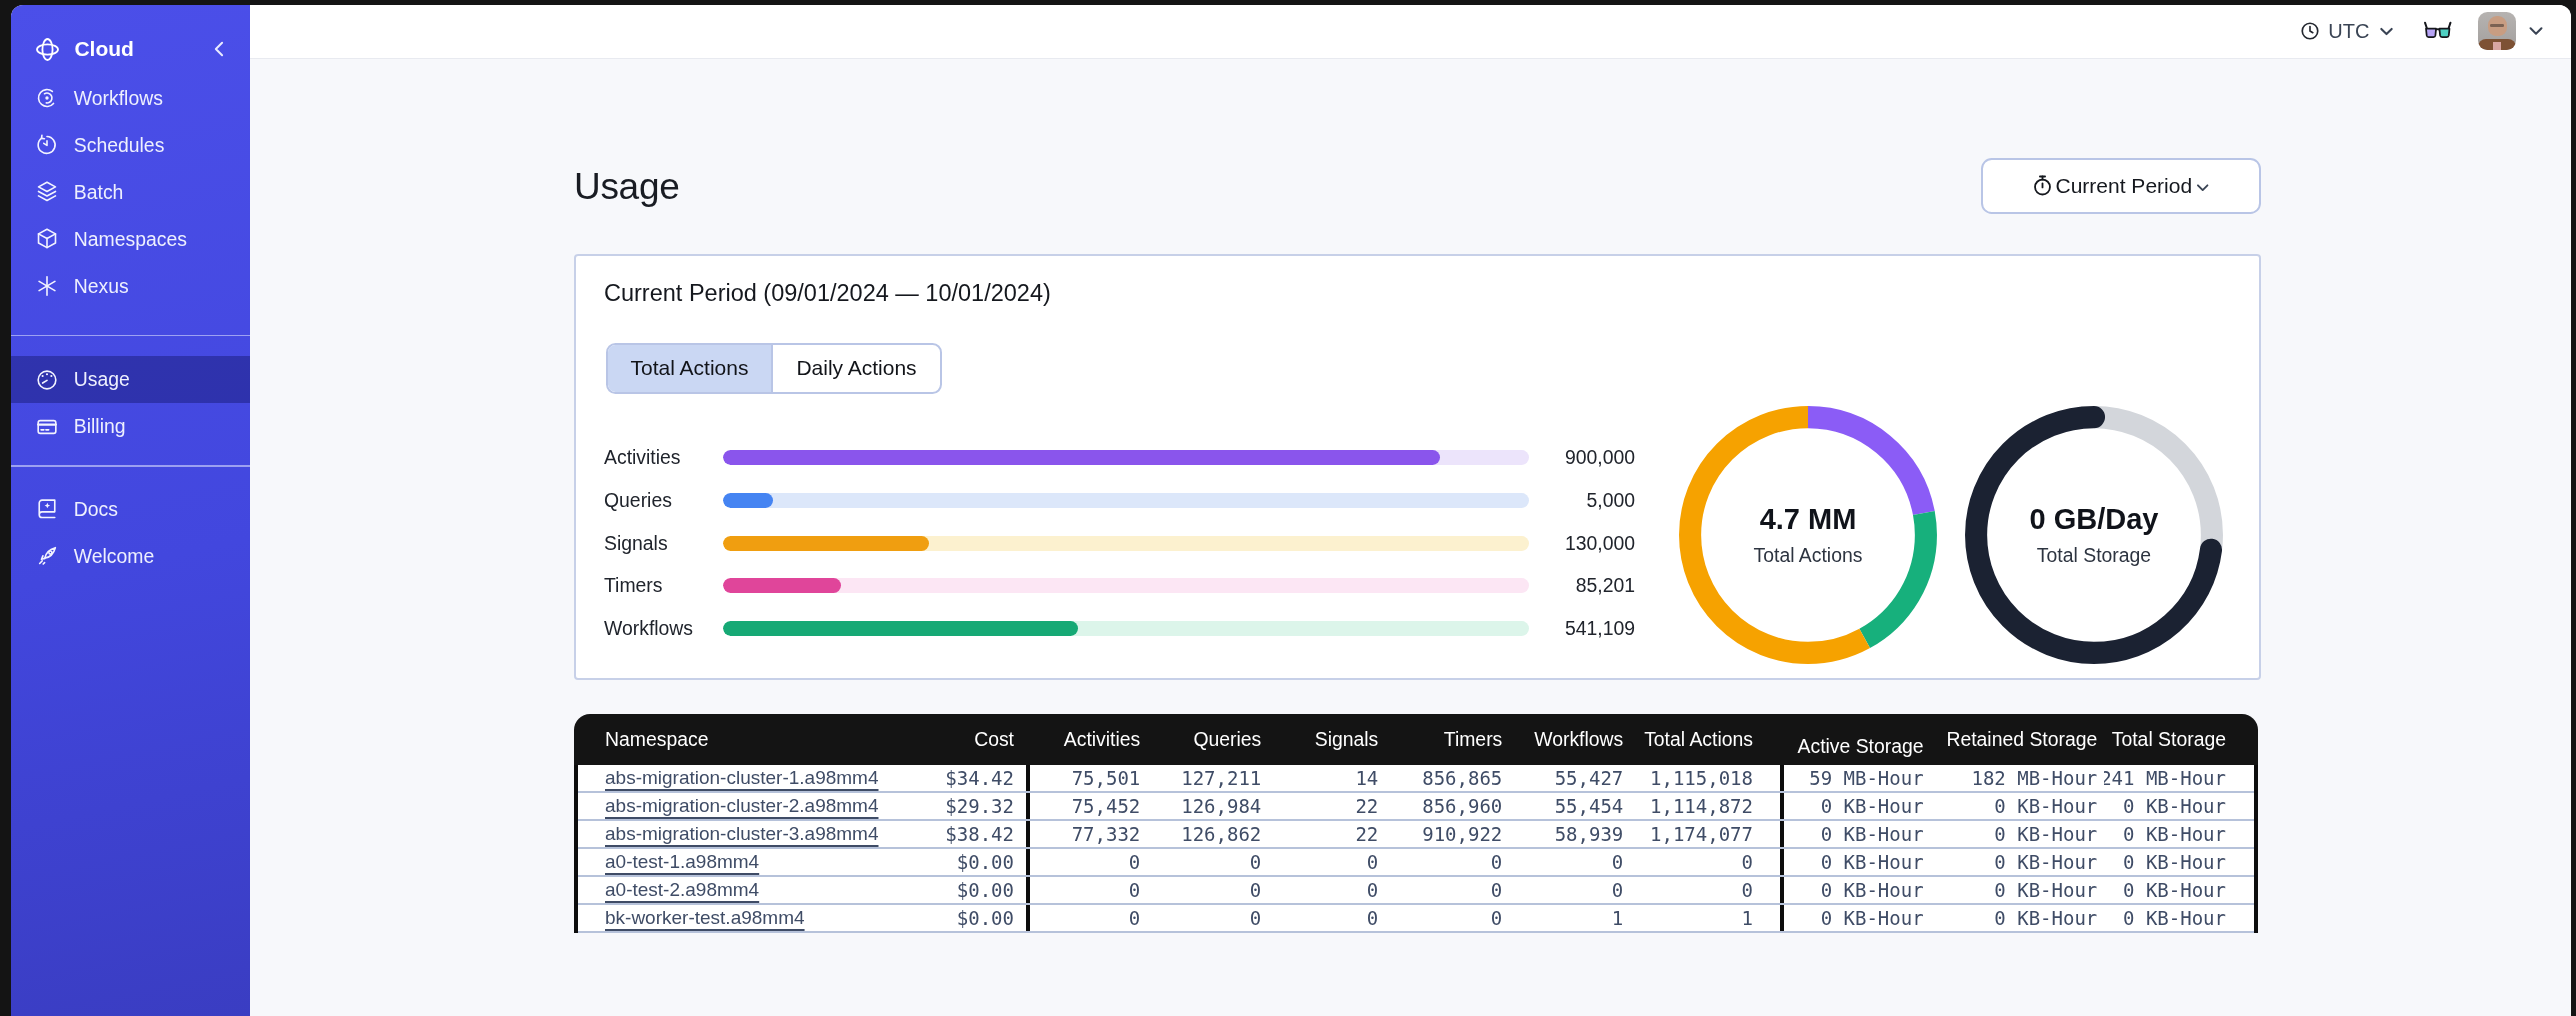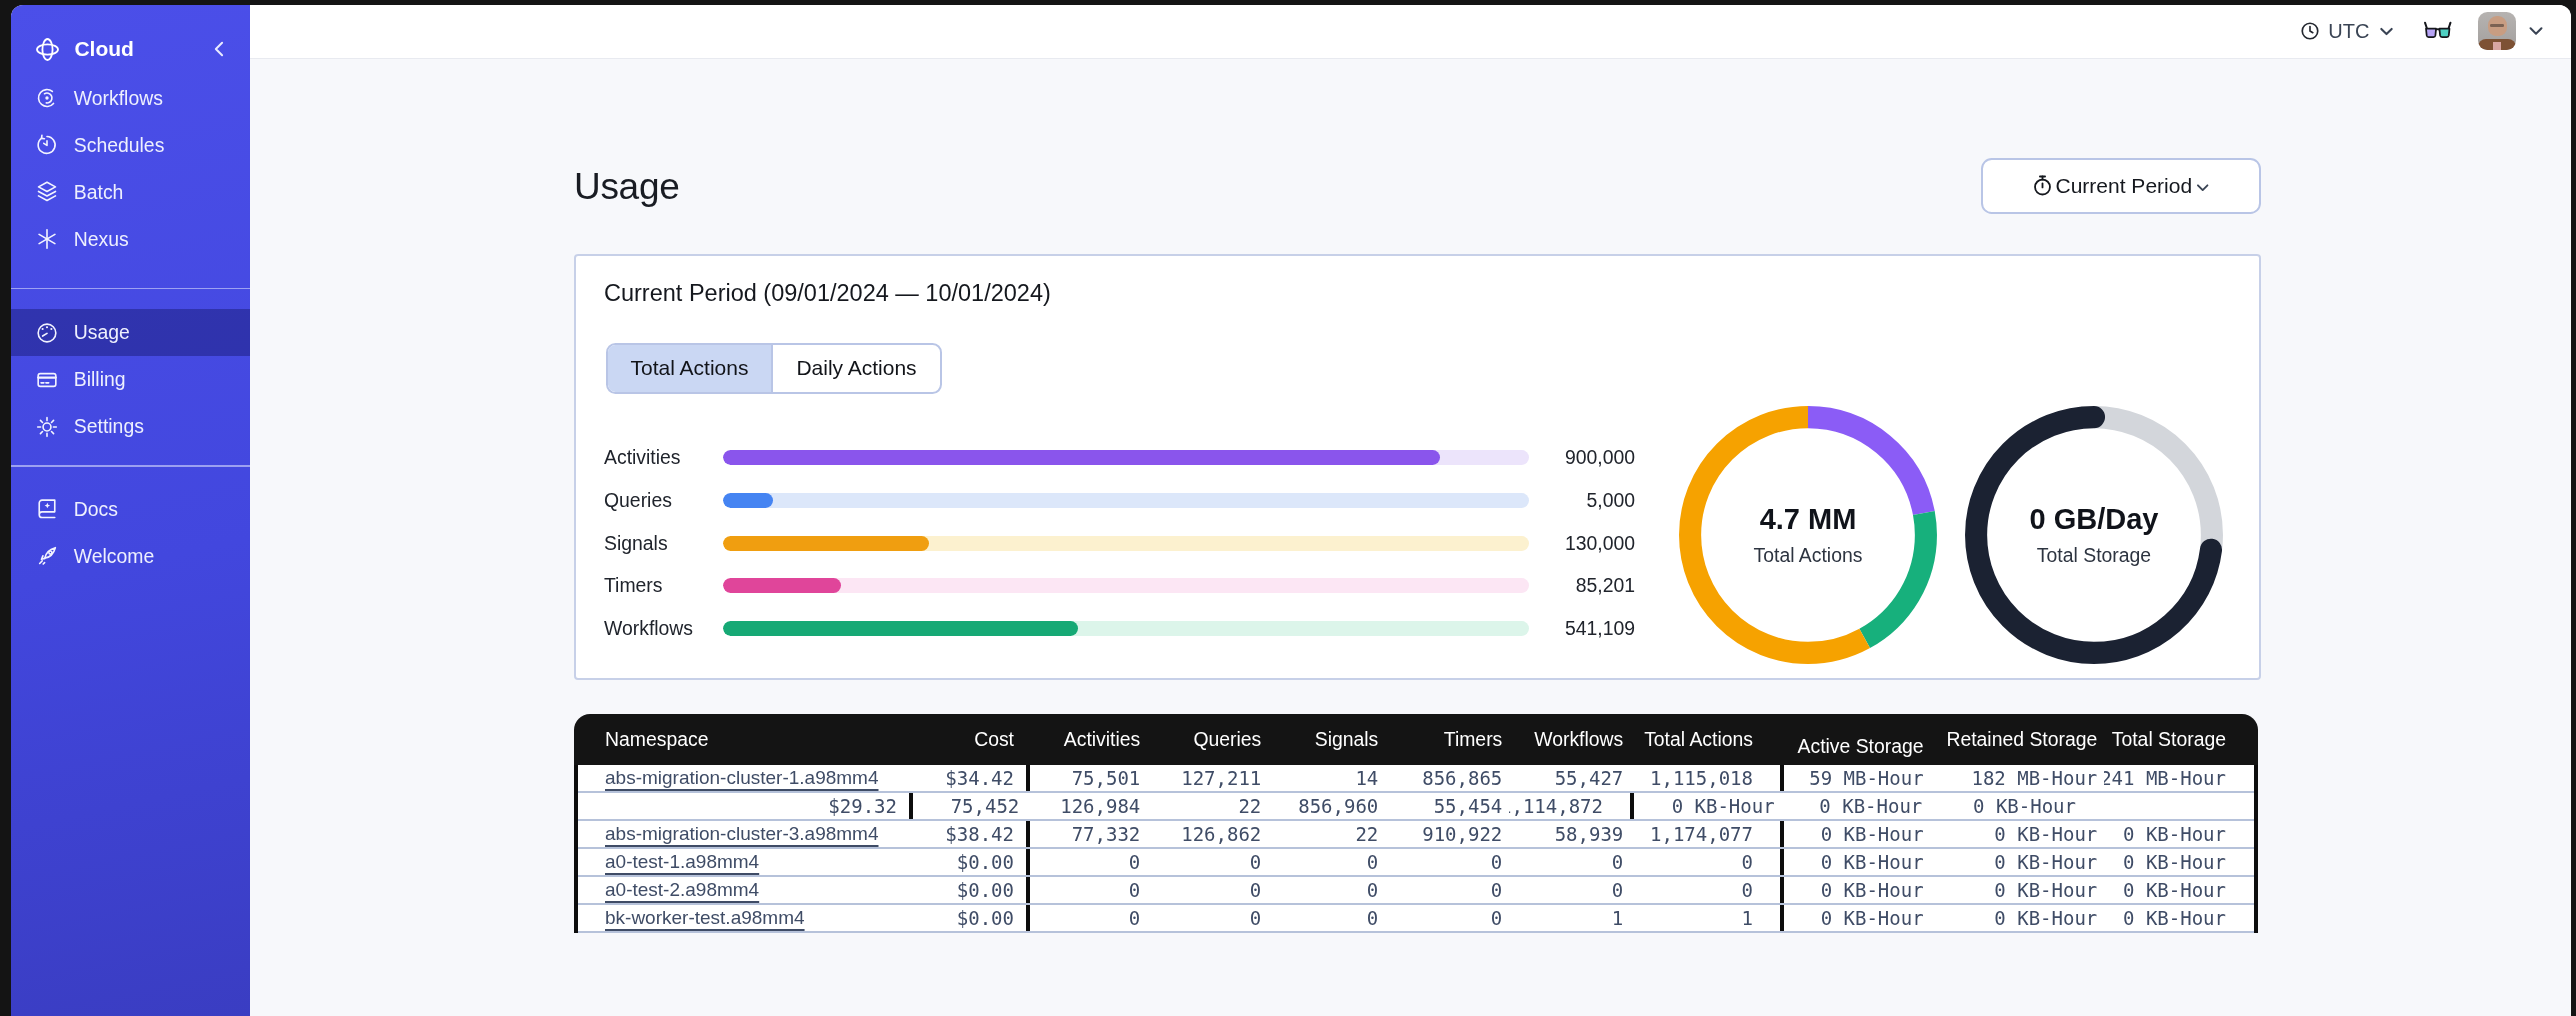--- a/index.html
+++ b/index.html
@@ -261,20 +261,23 @@
             <div class="cell k-queries">127,211</div>
             <div class="cell k-signals">14</div>
             <div class="cell k-timers">856,865</div>
             <div class="cell k-workflows">55,427</div>
             <div class="cell k-total_actions">1,115,018</div>
             <div class="cell k-active_storage">59 MB-Hour</div>
             <div class="cell k-retained_storage">182 MB-Hour</div>
             <div class="cell k-total_storage">241 MB-Hour</div>
           </div>
           <div class="t-row">
+            <div class="cell k-namespace">
+              <a class="ns-link">abs-migration-cluster-2.a98mm4</a>
+            </div>
             <div class="cell k-cost">$29.32</div>
             <div class="cell k-activities">75,452</div>
             <div class="cell k-queries">126,984</div>
             <div class="cell k-signals">22</div>
             <div class="cell k-timers">856,960</div>
             <div class="cell k-workflows">55,454</div>
             <div class="cell k-total_actions">1,114,872</div>
             <div class="cell k-active_storage">0 KB-Hour</div>
             <div class="cell k-retained_storage">0 KB-Hour</div>
             <div class="cell k-total_storage">0 KB-Hour</div>
@@ -386,20 +389,30 @@
               <path d="M17 3.2 L29 9.7 L17 16.2 L5 9.7 Z"></path>
               <path d="M5 16.2 L17 22.7 L29 16.2"></path>
               <path d="M5 22.5 L17 29 L29 22.5"></path>
             </svg>
           </span>
           <span>Batch</span>
         </div>
         <div class="nav-item">
           <span class="nicon">
             <svg viewBox="0 0 34 34" fill="none" stroke="currentColor" stroke-width="2.3" stroke-linecap="round" stroke-linejoin="round">
+              <path d="M17 3.2 L29 9.7 v13 L17 29.2 L5 22.7 v-13 Z"></path>
+              <path d="M5 9.7 L17 16.2 L29 9.7"></path>
+              <path d="M17 16.2 V29.2"></path>
+            </svg>
+          </span>
+          <span>Namespaces</span>
+        </div>
+        <div class="nav-item">
+          <span class="nicon">
+            <svg viewBox="0 0 34 34" fill="none" stroke="currentColor" stroke-width="2.3" stroke-linecap="round" stroke-linejoin="round">
               <path d="M17 4 V30"></path>
               <path d="M5.8 10.5 L28.2 23.5"></path>
               <path d="M28.2 10.5 L5.8 23.5"></path>
             </svg>
           </span>
           <span>Nexus</span>
         </div>
       </div>
     <div class="side-divider d0"></div>
     <div class="nav-group g1" id="nav-g1">
@@ -419,29 +432,20 @@
           <span class="nicon">
             <svg viewBox="0 0 34 34" fill="none" stroke="currentColor" stroke-width="2.3" stroke-linecap="round" stroke-linejoin="round">
               <rect x="4.5" y="8" width="25" height="18" rx="3"></rect>
               <path d="M4.5 13.6 h25" stroke-width="3.2"></path>
               <path d="M8.6 21 h4"></path>
               <path d="M15.4 21 h4"></path>
             </svg>
           </span>
           <span>Billing</span>
         </div>
-        <div class="nav-item">
-          <span class="nicon">
-            <svg viewBox="0 0 34 34" fill="none" stroke="currentColor" stroke-width="2.3" stroke-linecap="round" stroke-linejoin="round">
-              <circle cx="17" cy="17" r="5.6"></circle>
-              <path d="M17 3.8v4.1 M17 26.1v4.1 M3.8 17h4.1 M26.1 17h4.1 M7.7 7.7l2.9 2.9 M23.4 23.4l2.9 2.9 M26.3 7.7l-2.9 2.9 M10.6 23.4l-2.9 2.9"></path>
-            </svg>
-          </span>
-          <span>Settings</span>
-        </div>
       </div>
     <div class="side-divider d1"></div>
     <div class="nav-group g2" id="nav-g2">
         <div class="nav-item">
           <span class="nicon">
             <svg viewBox="0 0 34 34" fill="none" stroke="currentColor" stroke-width="2.3" stroke-linecap="round" stroke-linejoin="round">
               <path d="M28 29 H10 a4 4 0 0 1 0-8 h18 V4.5 H10 a4 4 0 0 0-4 4 V25"></path>
               <path d="M17.5 8.3 l1.2 2.7 2.7 1.2 -2.7 1.2 -1.2 2.7 -1.2-2.7 -2.7-1.2 2.7-1.2 Z" fill="currentColor" stroke="none"></path>
             </svg>
           </span>

